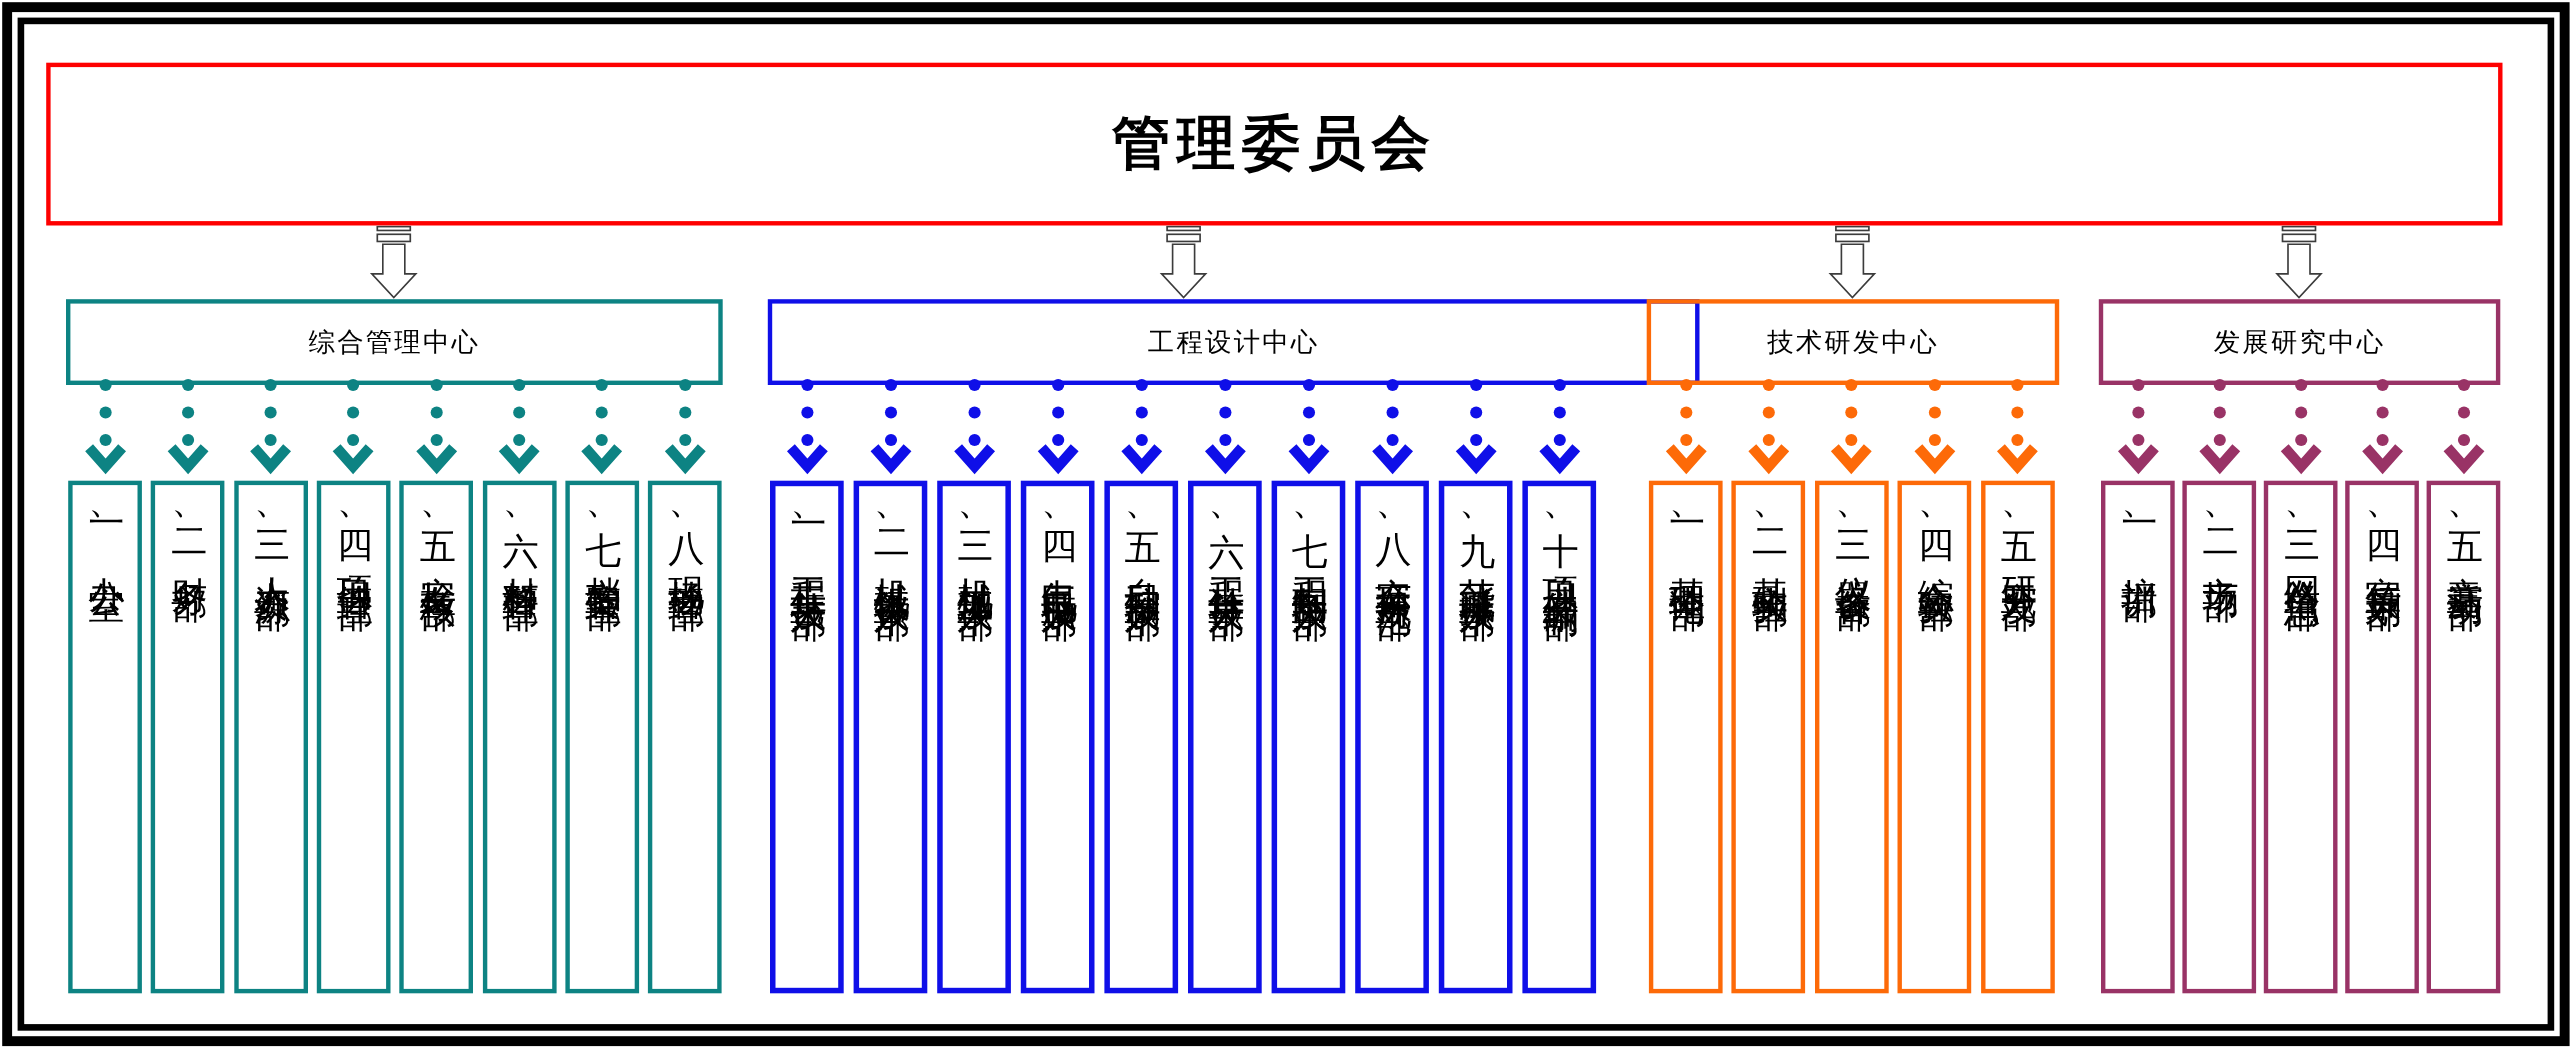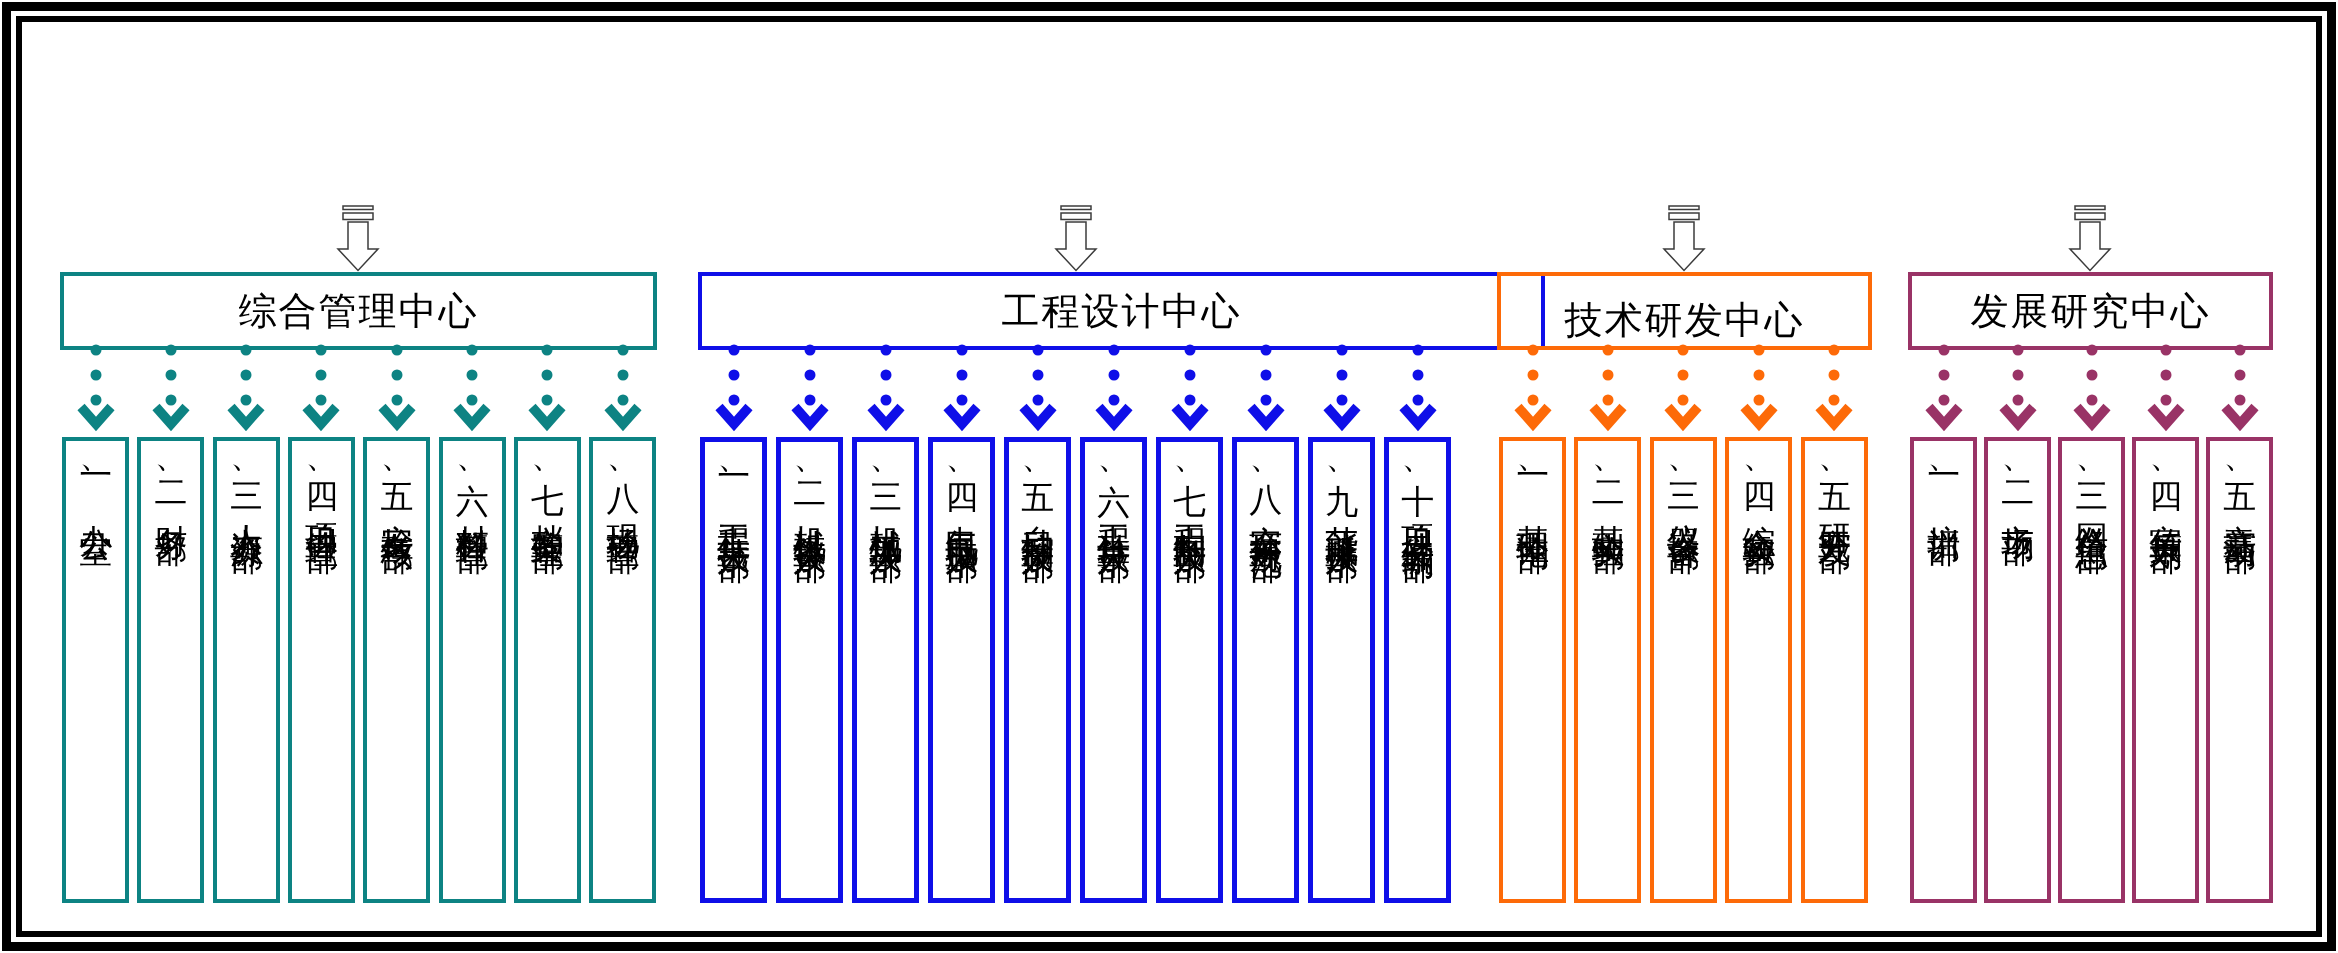--- a/index.html
+++ b/index.html
@@ -16,41 +16,44 @@
     display:flex;align-items:center;justify-content:center;
   }
   .title-box span{font-size:53px;font-weight:bold;color:#000;letter-spacing:6px;}
 
   .big-arrow{position:absolute;top:205px;}
 
   .group-header{
     position:absolute;top:272px;height:78px;box-sizing:border-box;
     border:4px solid #000;display:flex;align-items:center;justify-content:center;
   }
-  .group-header span{font-size:38px;color:#000;letter-spacing:2px;}
+  .group-header span{font-size:24px;color:#000;letter-spacing:2px;}
 
   .dept-box{
     position:absolute;top:437px;height:466px;box-sizing:border-box;
     border:4px solid #000;display:flex;justify-content:center;align-items:flex-start;
     background:#fff;
   }
   .dept-box.thick{border-width:5px;}
   .dept-box span{
     writing-mode:vertical-rl;font-size:33px;line-height:1.05;color:#000;
     letter-spacing:4px;margin-top:16px;
   }
   .dotted-arrow{position:absolute;top:344px;}
 </style>
 </head>
 <body>
 
 <div id="stage">
   <div class="frame-a"></div>
   <div class="frame-b"></div>
 
+  <div class="title-box">
+    <span>管理委员会</span>
+  </div>
 
   <svg class="big-arrow" style="left:327px" width="62" height="67" viewBox="0 0 62 67">
     <rect x="16" y="1" width="30" height="3.5" fill="#fff" stroke="#3c3c3c" stroke-width="1.5"></rect>
     <rect x="16" y="8" width="30" height="6.5" fill="#fff" stroke="#3c3c3c" stroke-width="1.5"></rect>
     <path d="M21,17 L41,17 L41,44 L51,44 L31,65.5 L11,44 L21,44 Z" fill="#fff" stroke="#3c3c3c" stroke-width="1.5"></path>
   </svg>
   <svg class="big-arrow" style="left:1045px" width="62" height="67" viewBox="0 0 62 67">
     <rect x="16" y="1" width="30" height="3.5" fill="#fff" stroke="#3c3c3c" stroke-width="1.5"></rect>
     <rect x="16" y="8" width="30" height="6.5" fill="#fff" stroke="#3c3c3c" stroke-width="1.5"></rect>
     <path d="M21,17 L41,17 L41,44 L51,44 L31,65.5 L11,44 L21,44 Z" fill="#fff" stroke="#3c3c3c" stroke-width="1.5"></path>
@@ -226,21 +229,21 @@
     </div>
     <svg width="40" height="92" viewBox="0 0 40 92" class="dotted-arrow" style="left: 1397.5px;">
       <circle cx="20" cy="6" r="5.5" fill="#0f0fe8"></circle>
       <circle cx="20" cy="31" r="5.5" fill="#0f0fe8"></circle>
       <circle cx="20" cy="56" r="5.5" fill="#0f0fe8"></circle>
       <polyline points="5,63 20,80 35,63" fill="none" stroke="#0f0fe8" stroke-width="9.5"></polyline>
     </svg>
     <div class="dept-box thick" style="left: 1384px; width: 67px; border-color: rgb(15, 15, 232);">
       <span>十、项目文件编制部</span>
     </div>
-    <div class="group-header" style="left: 1497px; width: 375px; border-color: rgb(253, 106, 8); align-items: flex-end;">
+    <div class="group-header" style="left: 1497px; width: 375px; border-color: rgb(253, 106, 8);">
       <span>技术研发中心</span>
     </div>
     <svg width="40" height="92" viewBox="0 0 40 92" class="dotted-arrow" style="left: 1512.5px;">
       <circle cx="20" cy="6" r="5.5" fill="#fd6a08"></circle>
       <circle cx="20" cy="31" r="5.5" fill="#fd6a08"></circle>
       <circle cx="20" cy="56" r="5.5" fill="#fd6a08"></circle>
       <polyline points="5,63 20,80 35,63" fill="none" stroke="#fd6a08" stroke-width="9.5"></polyline>
     </svg>
     <div class="dept-box" style="left: 1499px; width: 67px; border-color: rgb(253, 106, 8);">
       <span>一、基础理论部</span>

